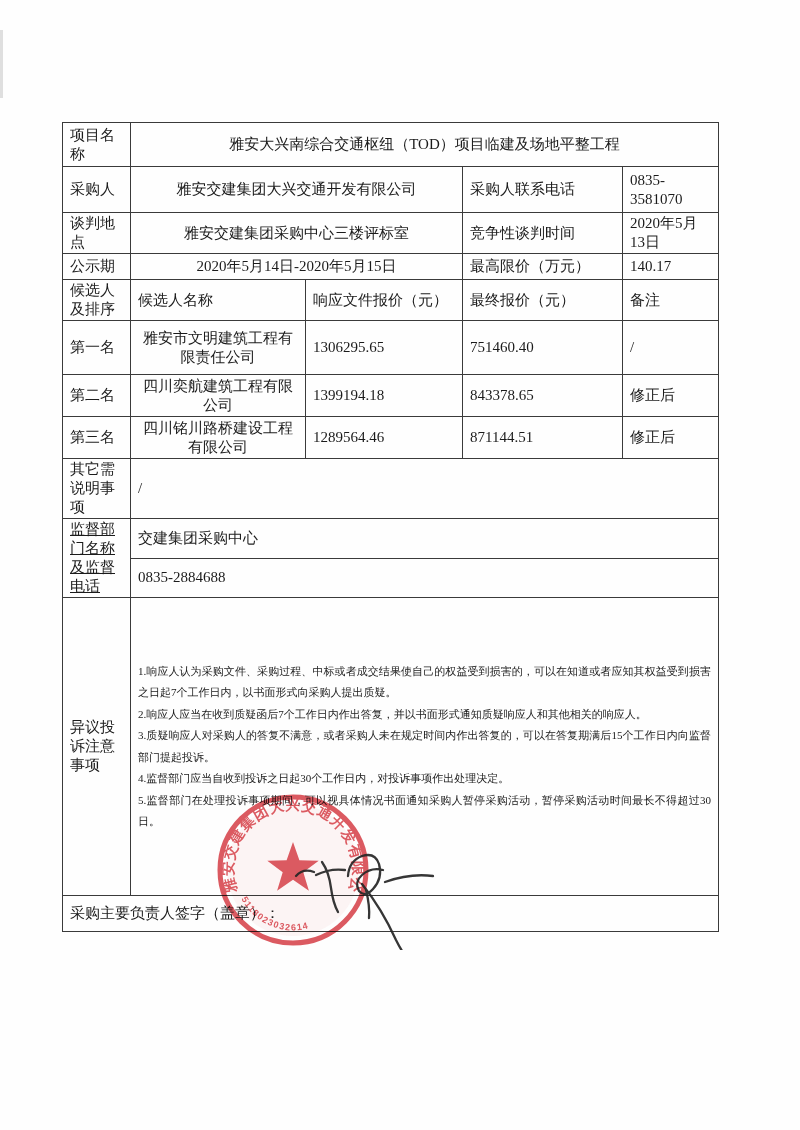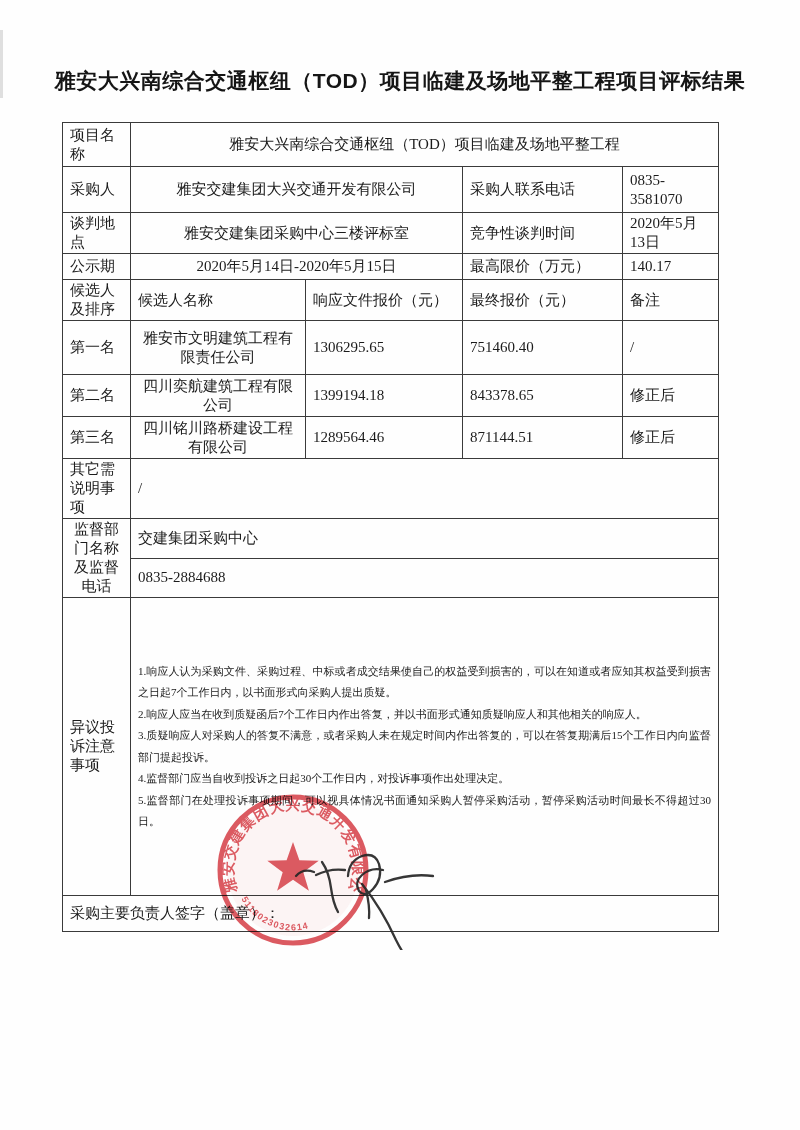--- a/index.html
+++ b/index.html
@@ -17,21 +17,21 @@
   }
   table.doc{
     position:absolute;left:62px;top:122px;width:656px;
     border-collapse:collapse;table-layout:fixed;
   }
   table.doc td{
     border:1px solid #3a3a3a;font-size:15px;line-height:19px;
     padding:1px 7px;vertical-align:middle;overflow:hidden;
   }
   td.lab{text-align:left;padding-left:4px;}
-  td.lab-c{text-align:center;padding-left:2px;}
+  td.lab-c{padding-left:2px;text-decoration:underline;}
   td.vl{text-align:center;padding-left:7px;}
   td.c{text-align:left;}
   tr.h1{height:44px}tr.h2{height:46px}tr.h3{height:31px}tr.h4{height:26px}
   tr.h5{height:30px}tr.h6{height:54px}tr.h7{height:42px}tr.h8{height:42px}
   tr.h9{height:38px}tr.h10{height:39px}tr.h11{height:298px}tr.h12{height:36px}
   td.objection-body{padding:6px 8px;}
   td.objection-body .obj-item{
     font-size:11px;line-height:21.5px;text-align:justify;
   }
   td.sig{padding-left:6px;font-size:15px;}
@@ -45,21 +45,20 @@
   .seal svg,.signature svg{display:block;width:100%;height:100%;}
 </style>
 </head>
 <body>
 
 <div class="page">
 
   <div class="scan-artifact"></div>
 
   <div class="title">
-    <div>雅安大兴南综合交通枢纽（TOD）项目临建及场地平整工程项目评标结果</div>
   </div>
 
   <table class="doc">
     <colgroup>
       <col style="width:68px">
         <col style="width:175px">
         <col style="width:157px">
       <col style="width:160px">
         <col style="width:96px">
     </colgroup>

